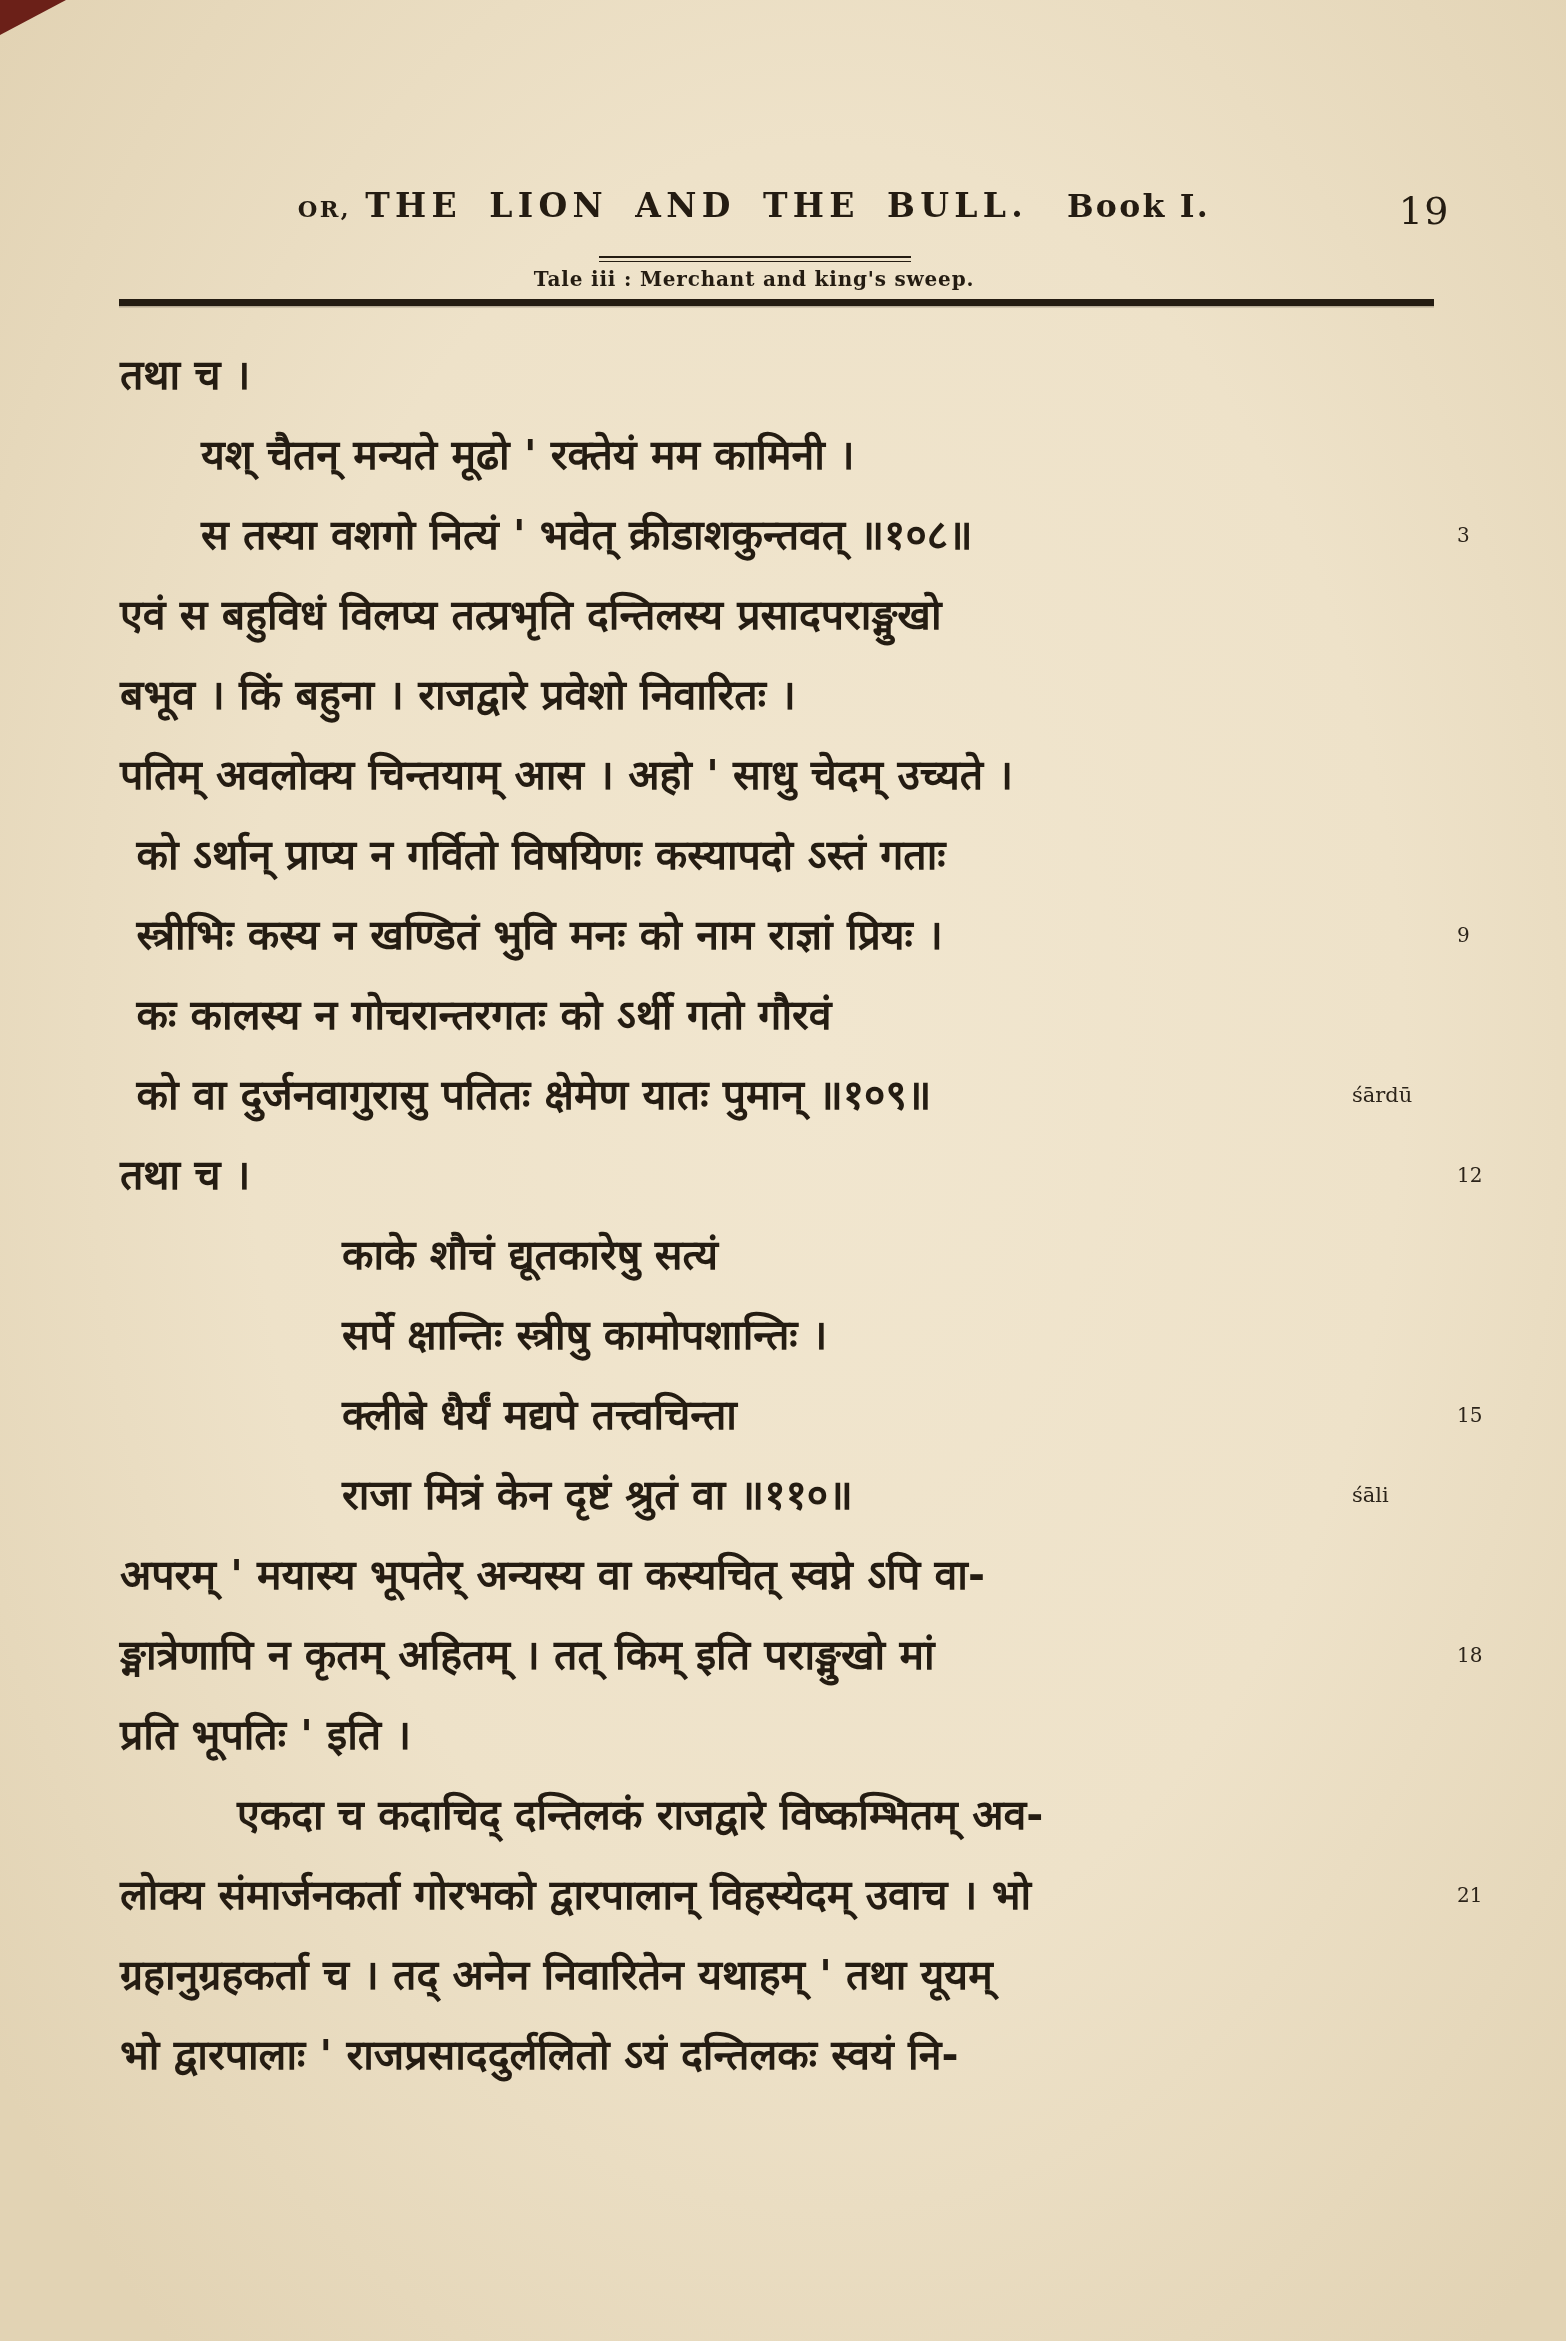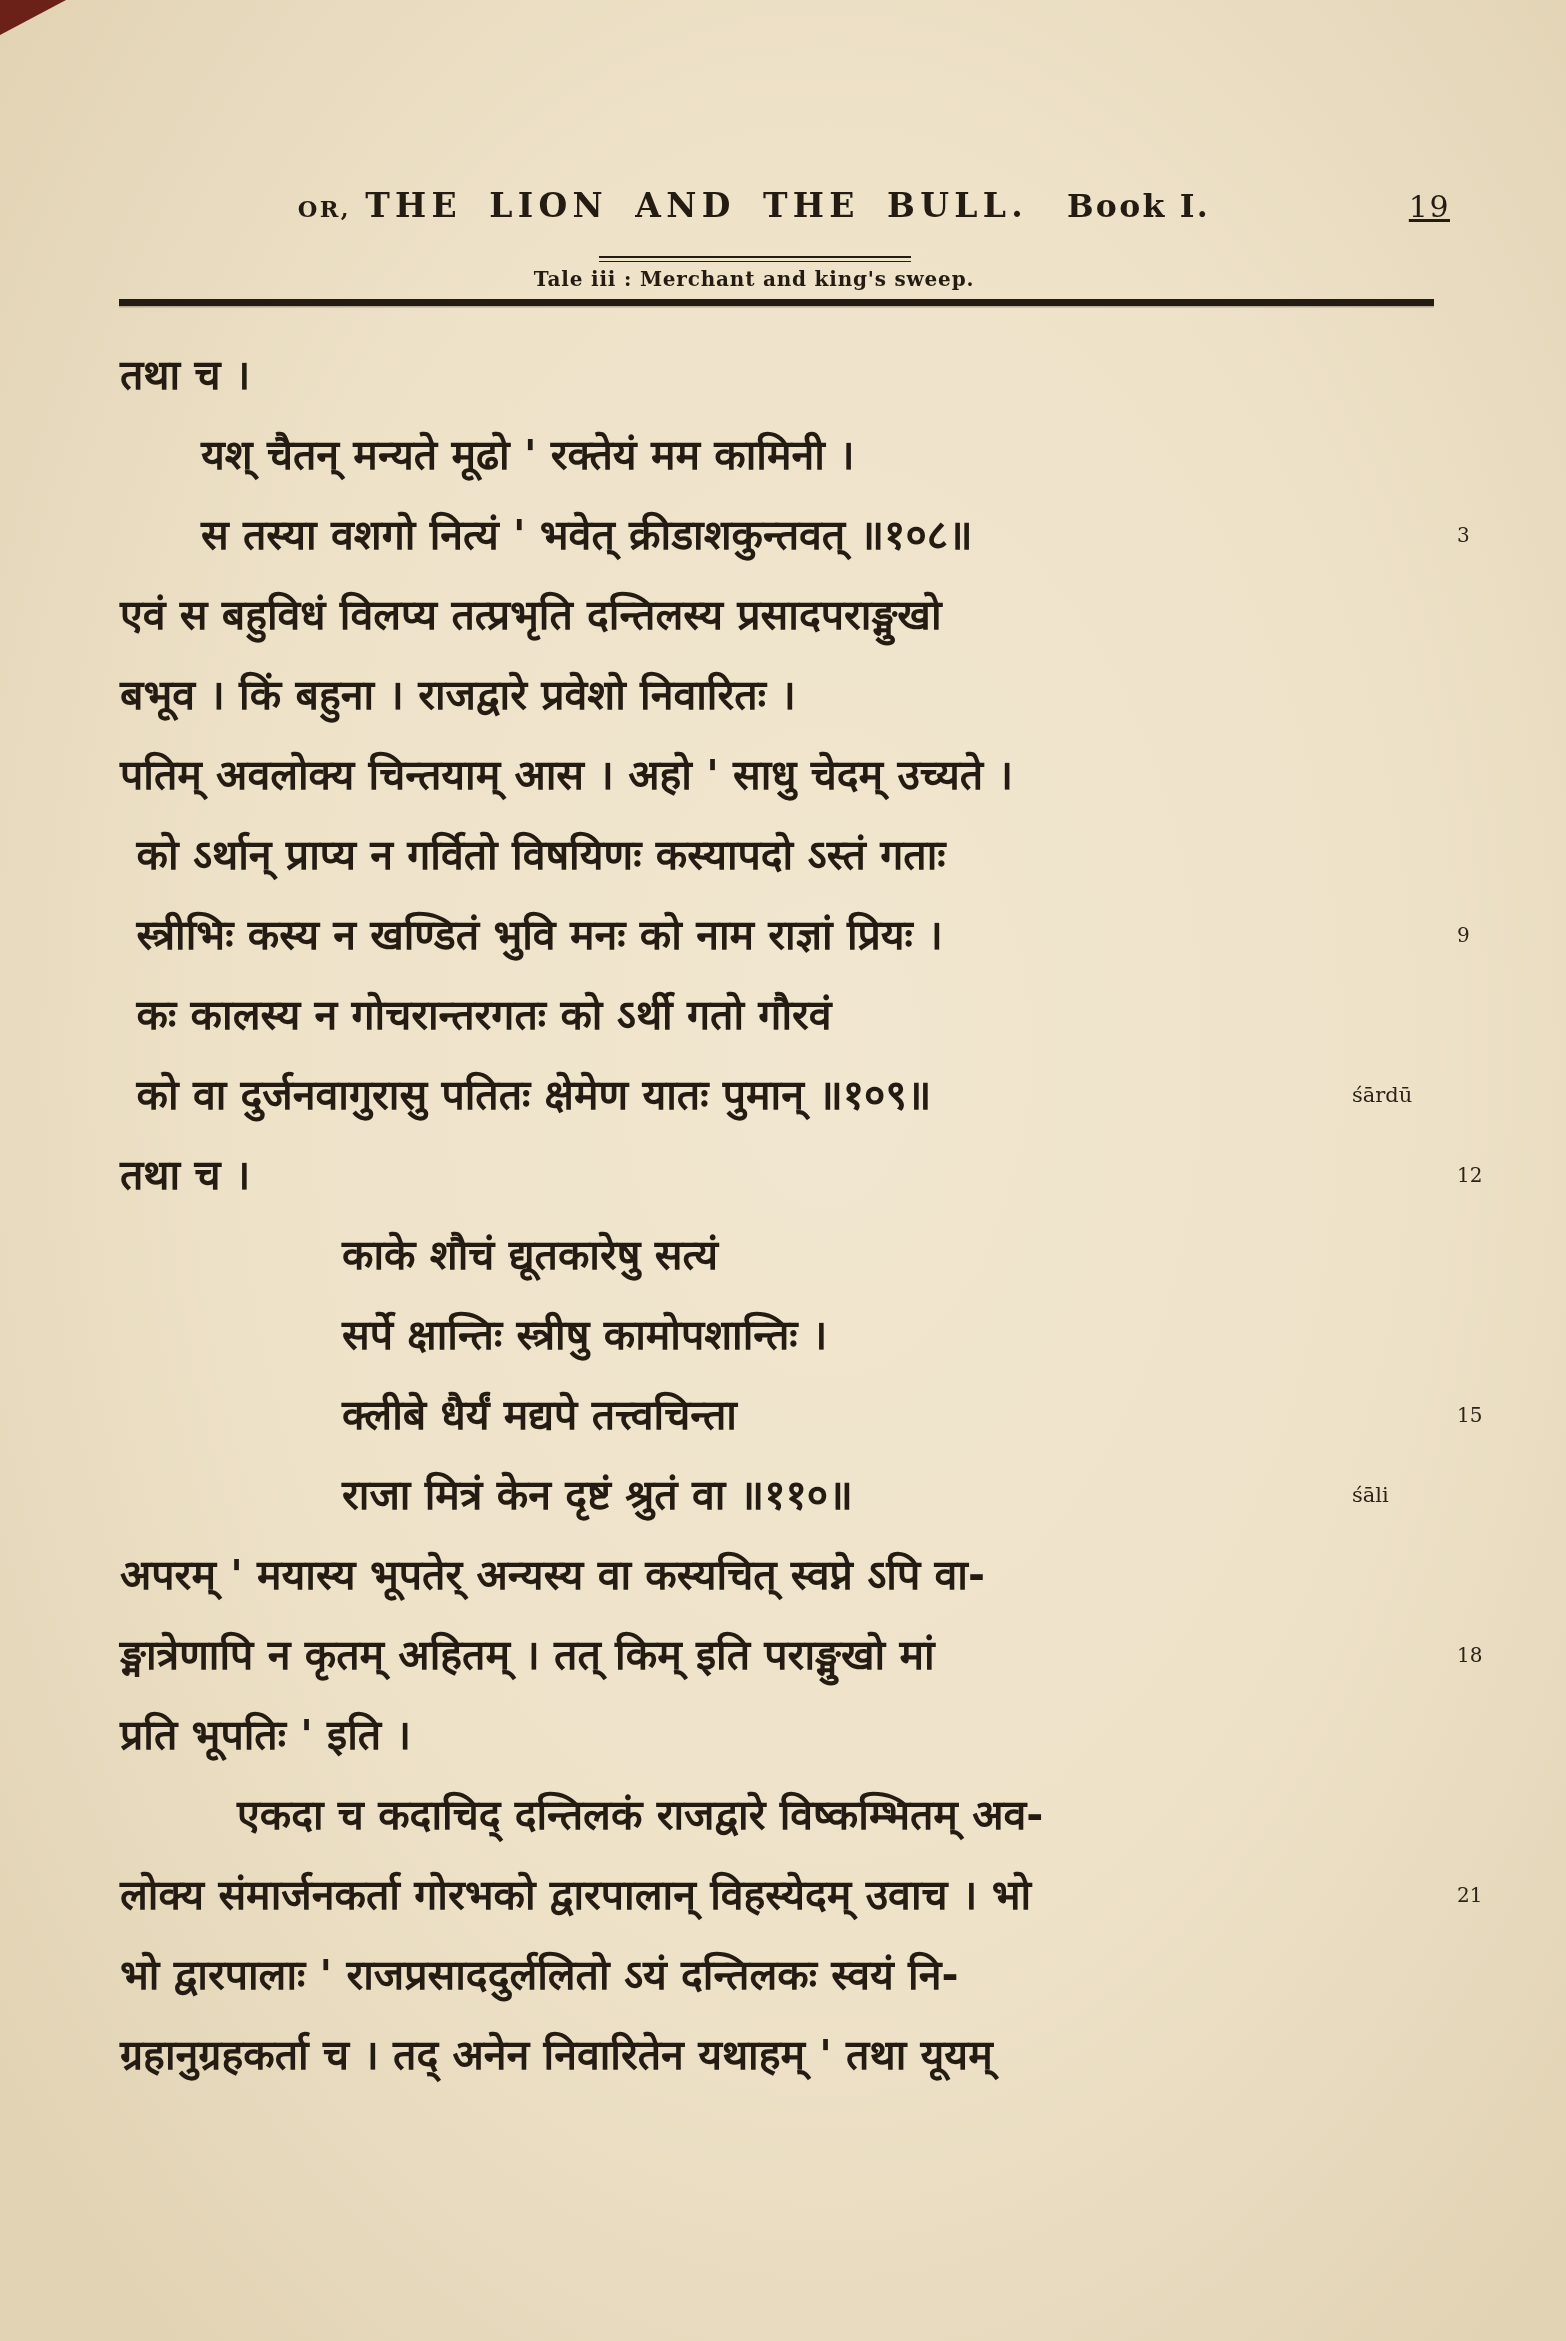--- a/index.html
+++ b/index.html
@@ -41,21 +41,21 @@
   .hdr-title{
     font-size:33px;letter-spacing:5.3px;word-spacing:10.5px;font-weight:bold;
     margin-left:10.5px;
   }
   .hdr-book{
     font-size:31.5px;letter-spacing:2.3px;font-weight:bold;
     margin-left:35px;
   }
   .page-number{
     position:absolute;right:135px;top:189px;
-    font-size:30px;letter-spacing:1.5px;text-decoration:underline;
+    font-size:38px;letter-spacing:1.5px;
   }
   .double-rule{
     position:absolute;left:479px;top:256px;width:312px;height:3px;
     border-top:2.3px solid var(--ink);
     border-bottom:1.5px solid var(--ink);
   }
   .tale-caption{
     position:absolute;left:0;top:267px;width:100%;
     text-align:center;
     font-size:20px;font-weight:bold;letter-spacing:0.8px;
@@ -156,19 +156,19 @@
     <div class="line"><span class="dev">अपरम् ' मयास्य भूपतेर् अन्यस्य वा कस्यचित् स्वप्ने ऽपि वा-</span></div>
 
     <div class="line"><span class="dev">ङ्मात्रेणापि न कृतम् अहितम् । तत् किम् इति पराङ्मुखो मां</span><span class="mnum">18</span></div>
 
     <div class="line"><span class="dev">प्रति भूपतिः ' इति ।</span></div>
 
     <div class="line indent-para"><span class="dev">एकदा च कदाचिद् दन्तिलकं राजद्वारे विष्कम्भितम् अव-</span></div>
 
     <div class="line"><span class="dev">लोक्य संमार्जनकर्ता गोरभको द्वारपालान् विहस्येदम् उवाच । भो</span><span class="mnum">21</span></div>
 
+    <div class="line"><span class="dev">ग्रहानुग्रहकर्ता च । तद् अनेन निवारितेन यथाहम् ' तथा यूयम्</span></div>
+
     <div class="line"><span class="dev">भो द्वारपालाः ' राजप्रसाददुर्ललितो ऽयं दन्तिलकः स्वयं नि-</span></div>
-
-    <div class="line"><span class="dev">ग्रहानुग्रहकर्ता च । तद् अनेन निवारितेन यथाहम् ' तथा यूयम्</span></div>
 
   </div>
 </div>
 
 
 </body></html>

